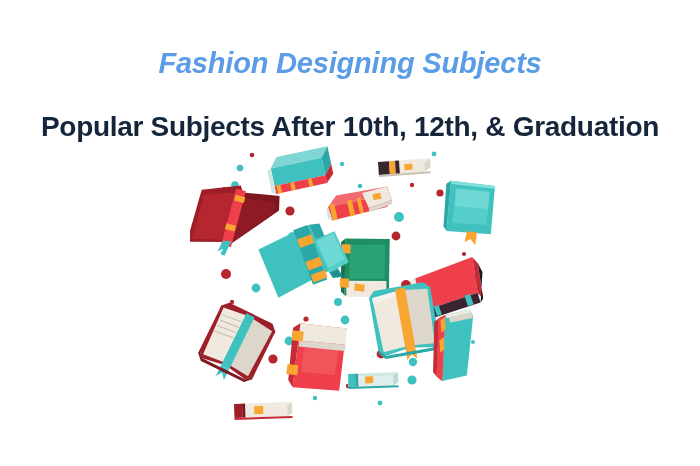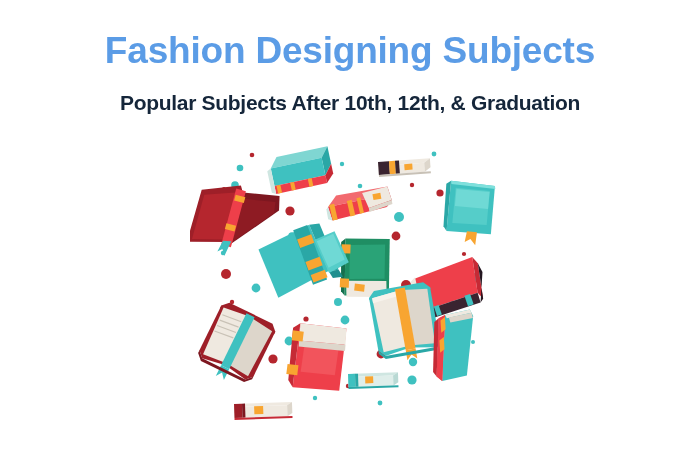--- a/index.html
+++ b/index.html
@@ -16,33 +16,34 @@
     font-family: "Liberation Sans", sans-serif;
   }
   .heading-block {
     position: absolute;
     left: 0;
     top: 34px;
     width: 700px;
     text-align: center;
   }
   #title {
-    margin: 0;
+    margin: 12px;
     font-family: "Liberation Sans", sans-serif;
-    font-size: 37px;
+    font-size: 29px;
     font-weight: bold;
     letter-spacing: -0.2px;
     color: #5b9ce6;
     line-height: 34px;
+    font-style: italic;
   }
   #subtitle {
     margin: 0;
     padding-top: 20px;
     font-family: "Liberation Sans", sans-serif;
-    font-size: 21px;
+    font-size: 28px;
     font-weight: bold;
     letter-spacing: -0.3px;
     color: #15263a;
     line-height: 30px;
   }
   #illustration {
     position: absolute;
     left: 190px;
     top: 140px;
     width: 320px;

